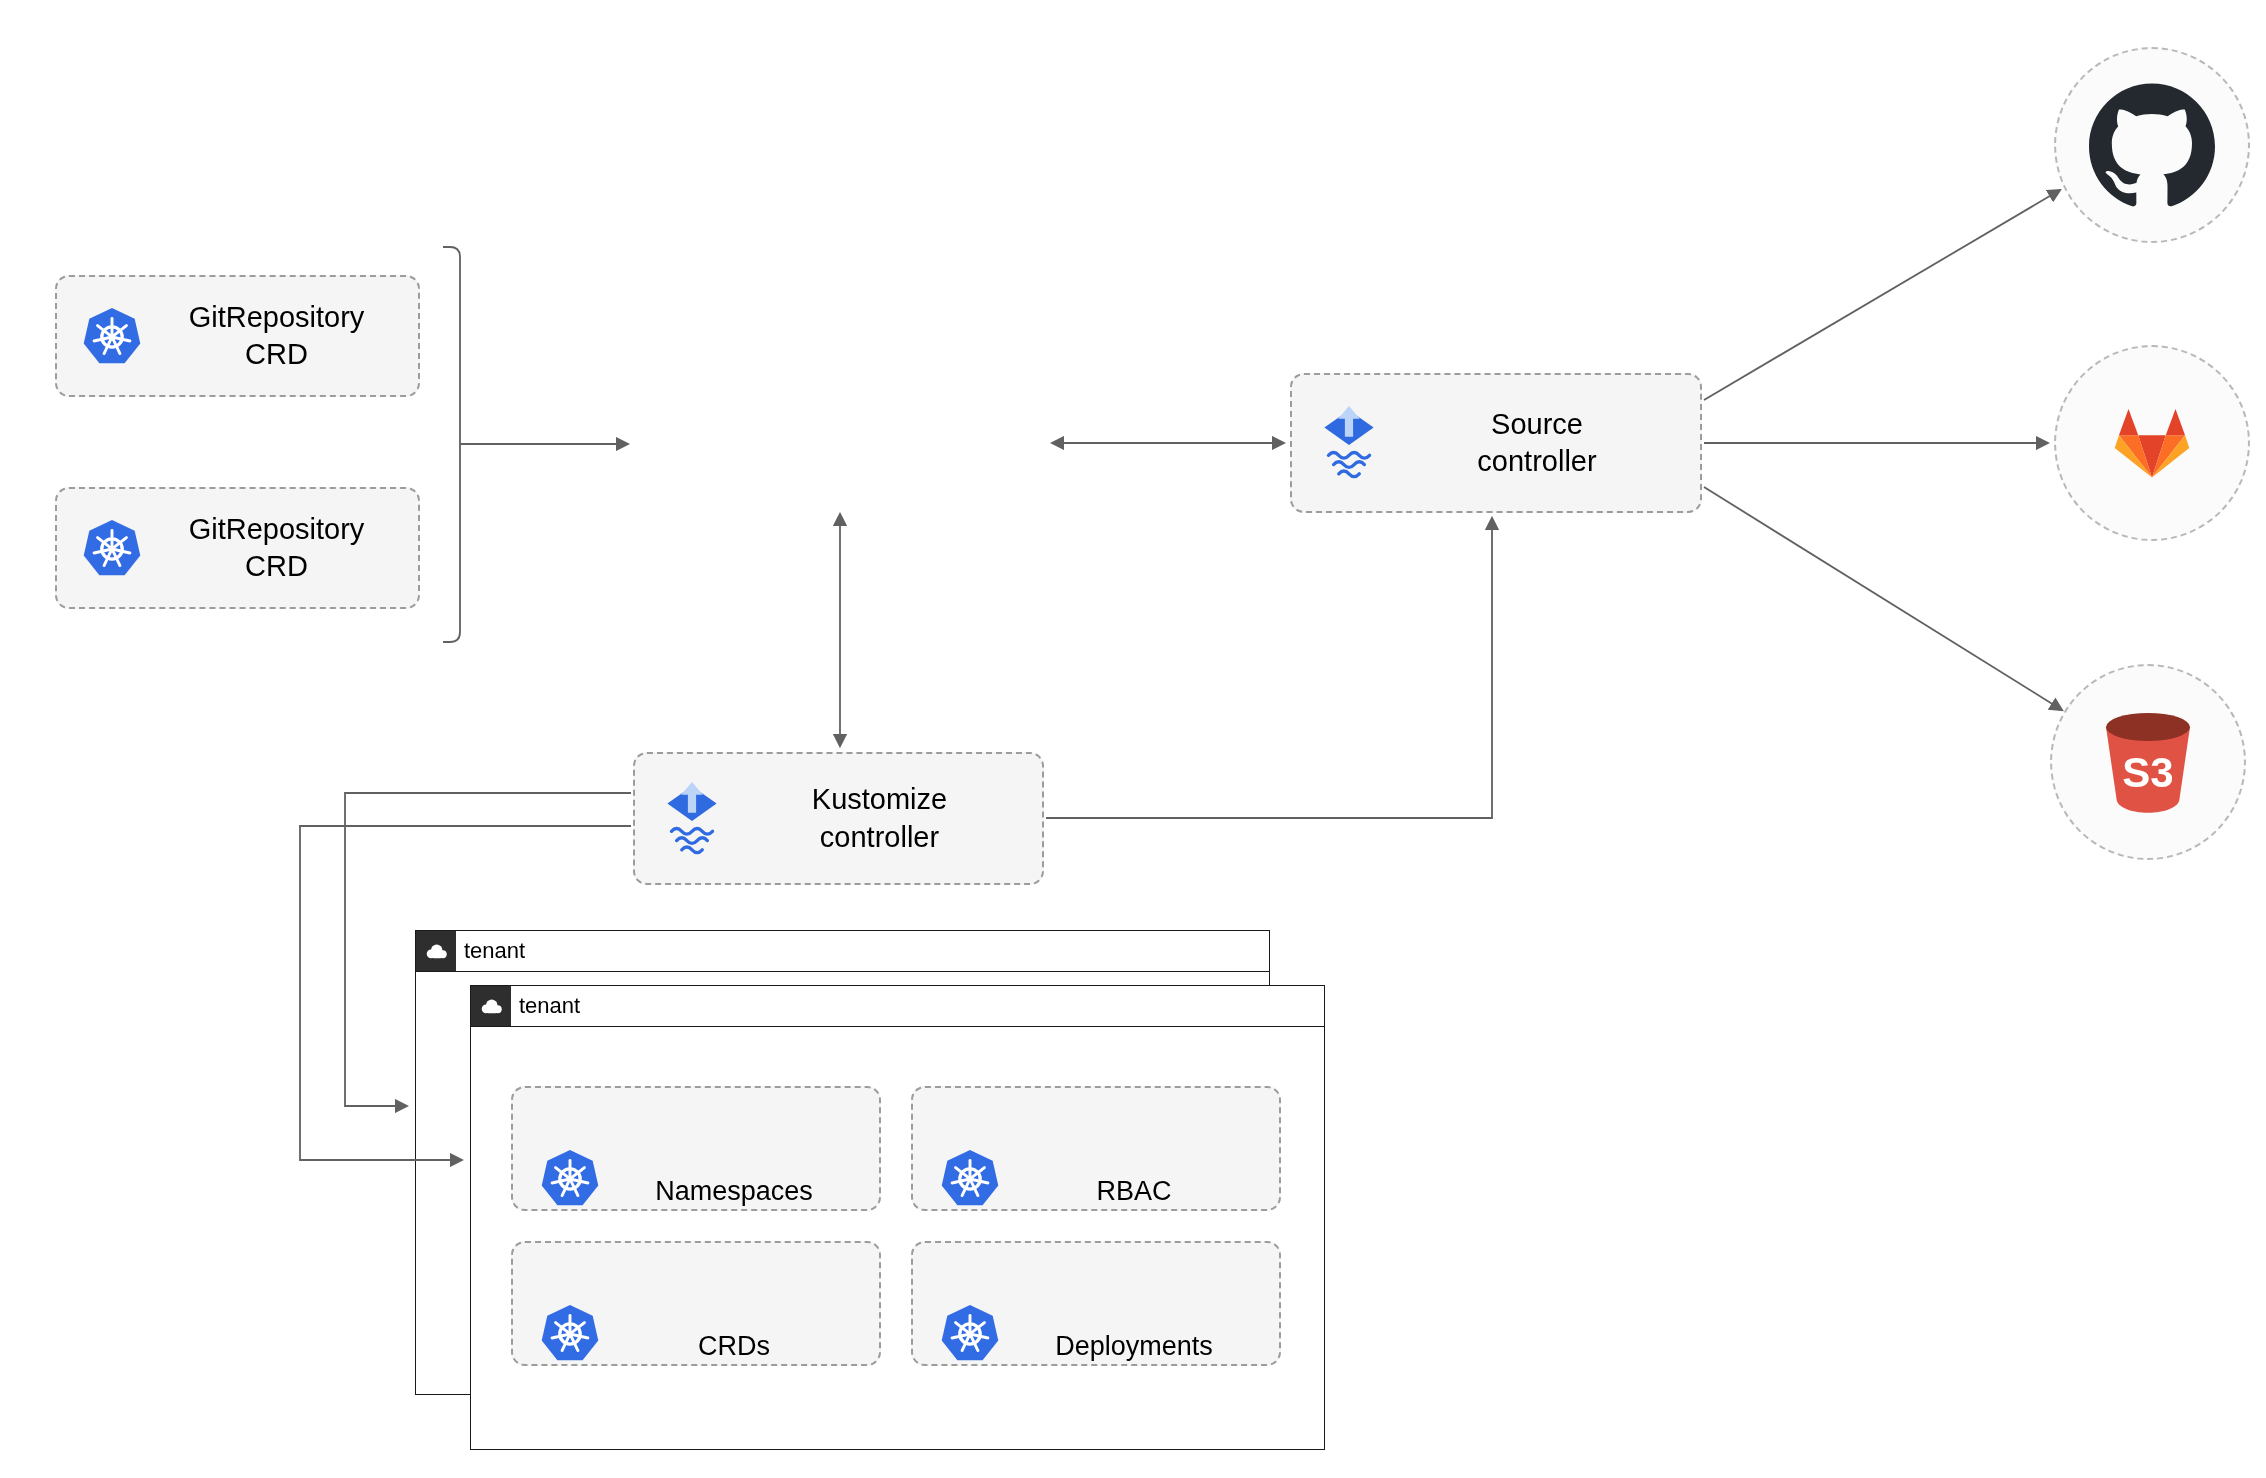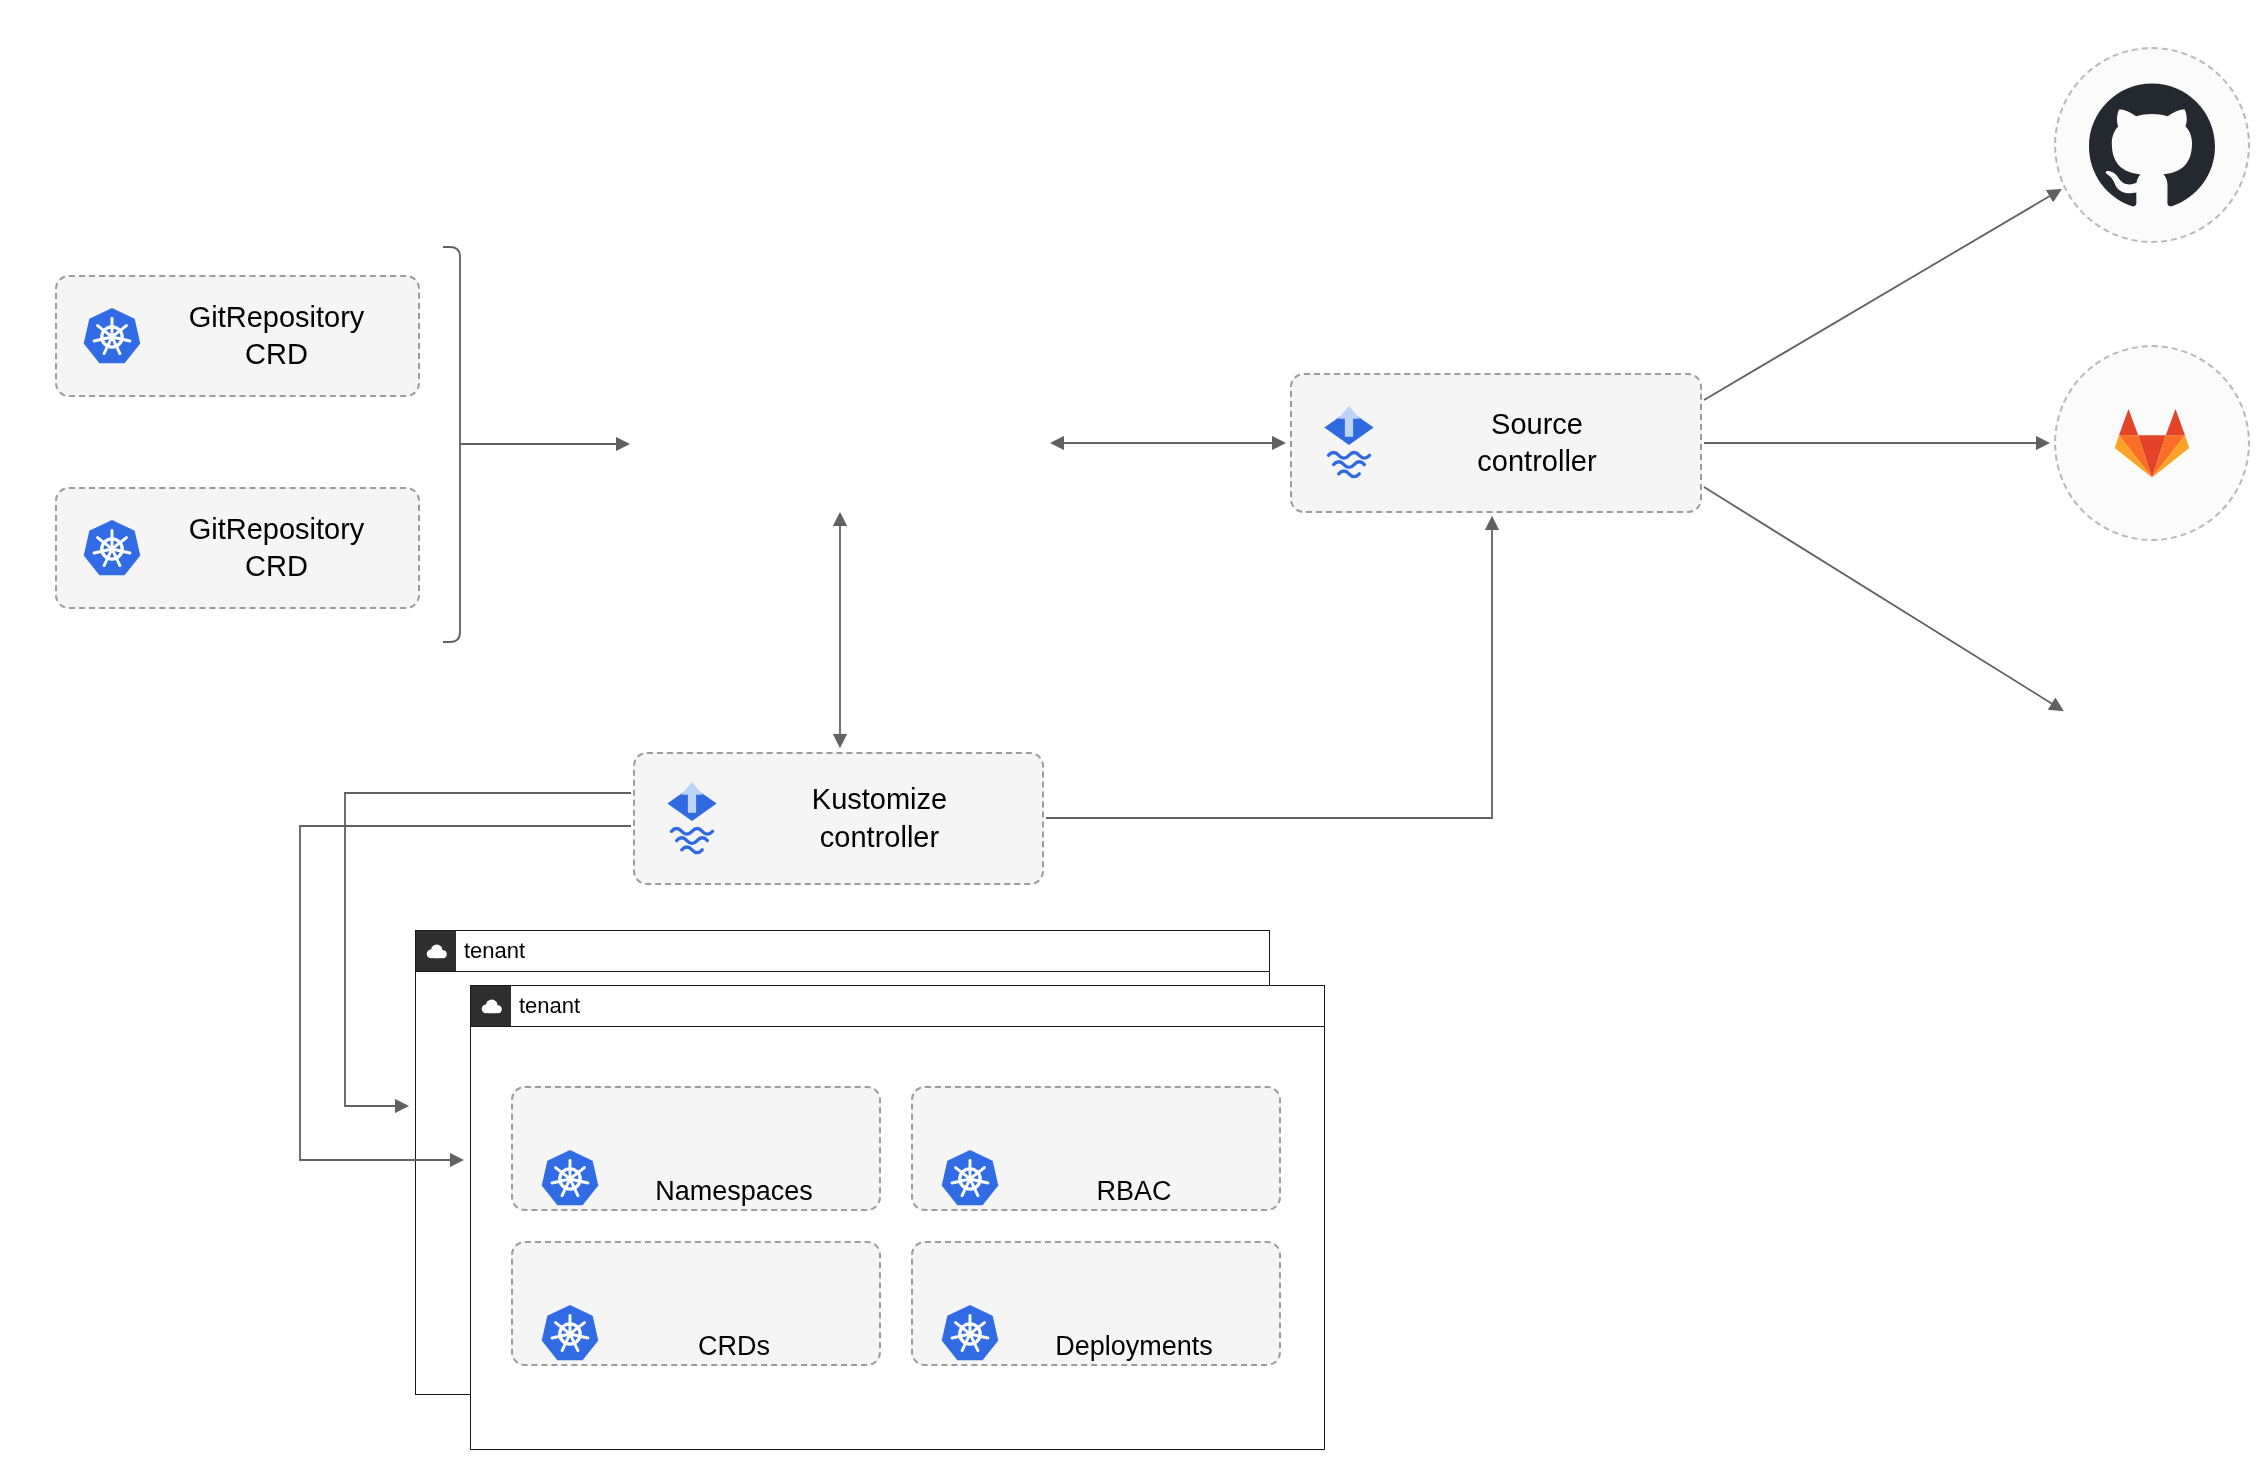--- a/index.html
+++ b/index.html
@@ -173,20 +173,27 @@
         <use href="#ic-github"></use>
       </svg>
   </div>
 
   <div class="ext-circle" style="left:2054px;top:345px">
     <svg class="gitlab-mark" viewBox="0 0 586 559">
         <use href="#ic-gitlab"></use>
       </svg>
   </div>
 
+  <div class="ext-circle" style="left:2050px;top:664px">
+    <svg class="s3-icon" viewBox="0 0 64 66">
+      <path d="M8 13 L56 13 L50 54 C50 59 41 62 32 62 C23 62 14 59 14 54 Z" fill="#e05243"></path>
+      <ellipse cx="32" cy="13" rx="24" ry="8" fill="#8c3123"></ellipse>
+      <text x="32" y="47" class="s3-text">S3</text>
+    </svg>
+  </div>
 
   <div class="tenant tenant-back" style="left:415px;top:930px;width:855px;height:465px">
     <div class="tenant-header">
       <div class="tenant-chip">
         <svg class="cloud-svg" viewBox="0 0 36 28">
             <use href="#ic-cloud"></use>
           </svg>
       </div>
       <span class="tenant-label">tenant</span>
     </div>

